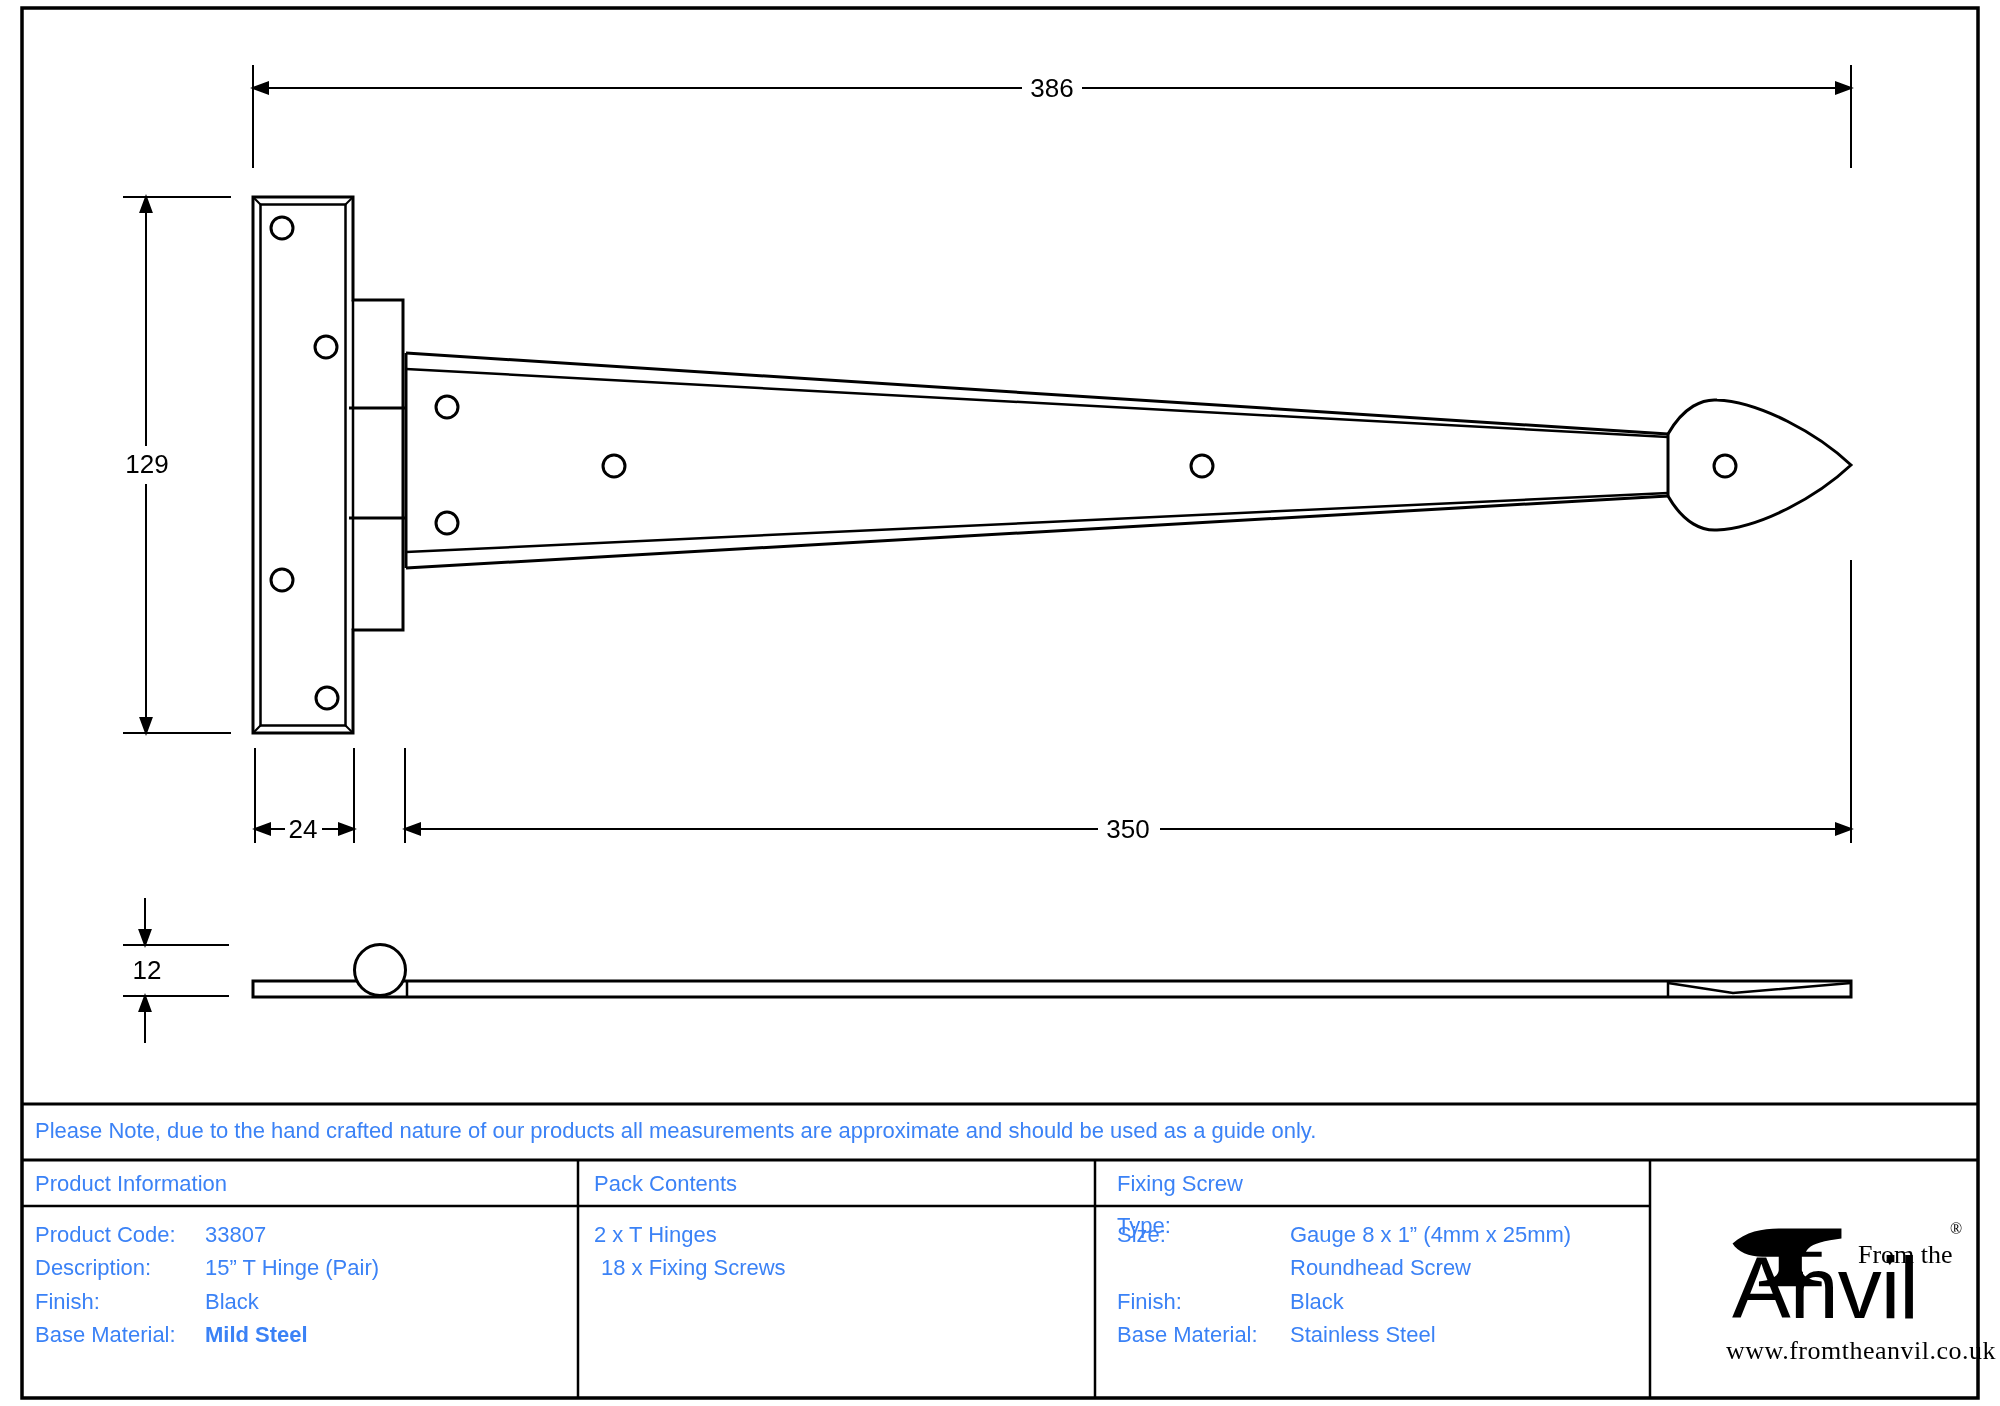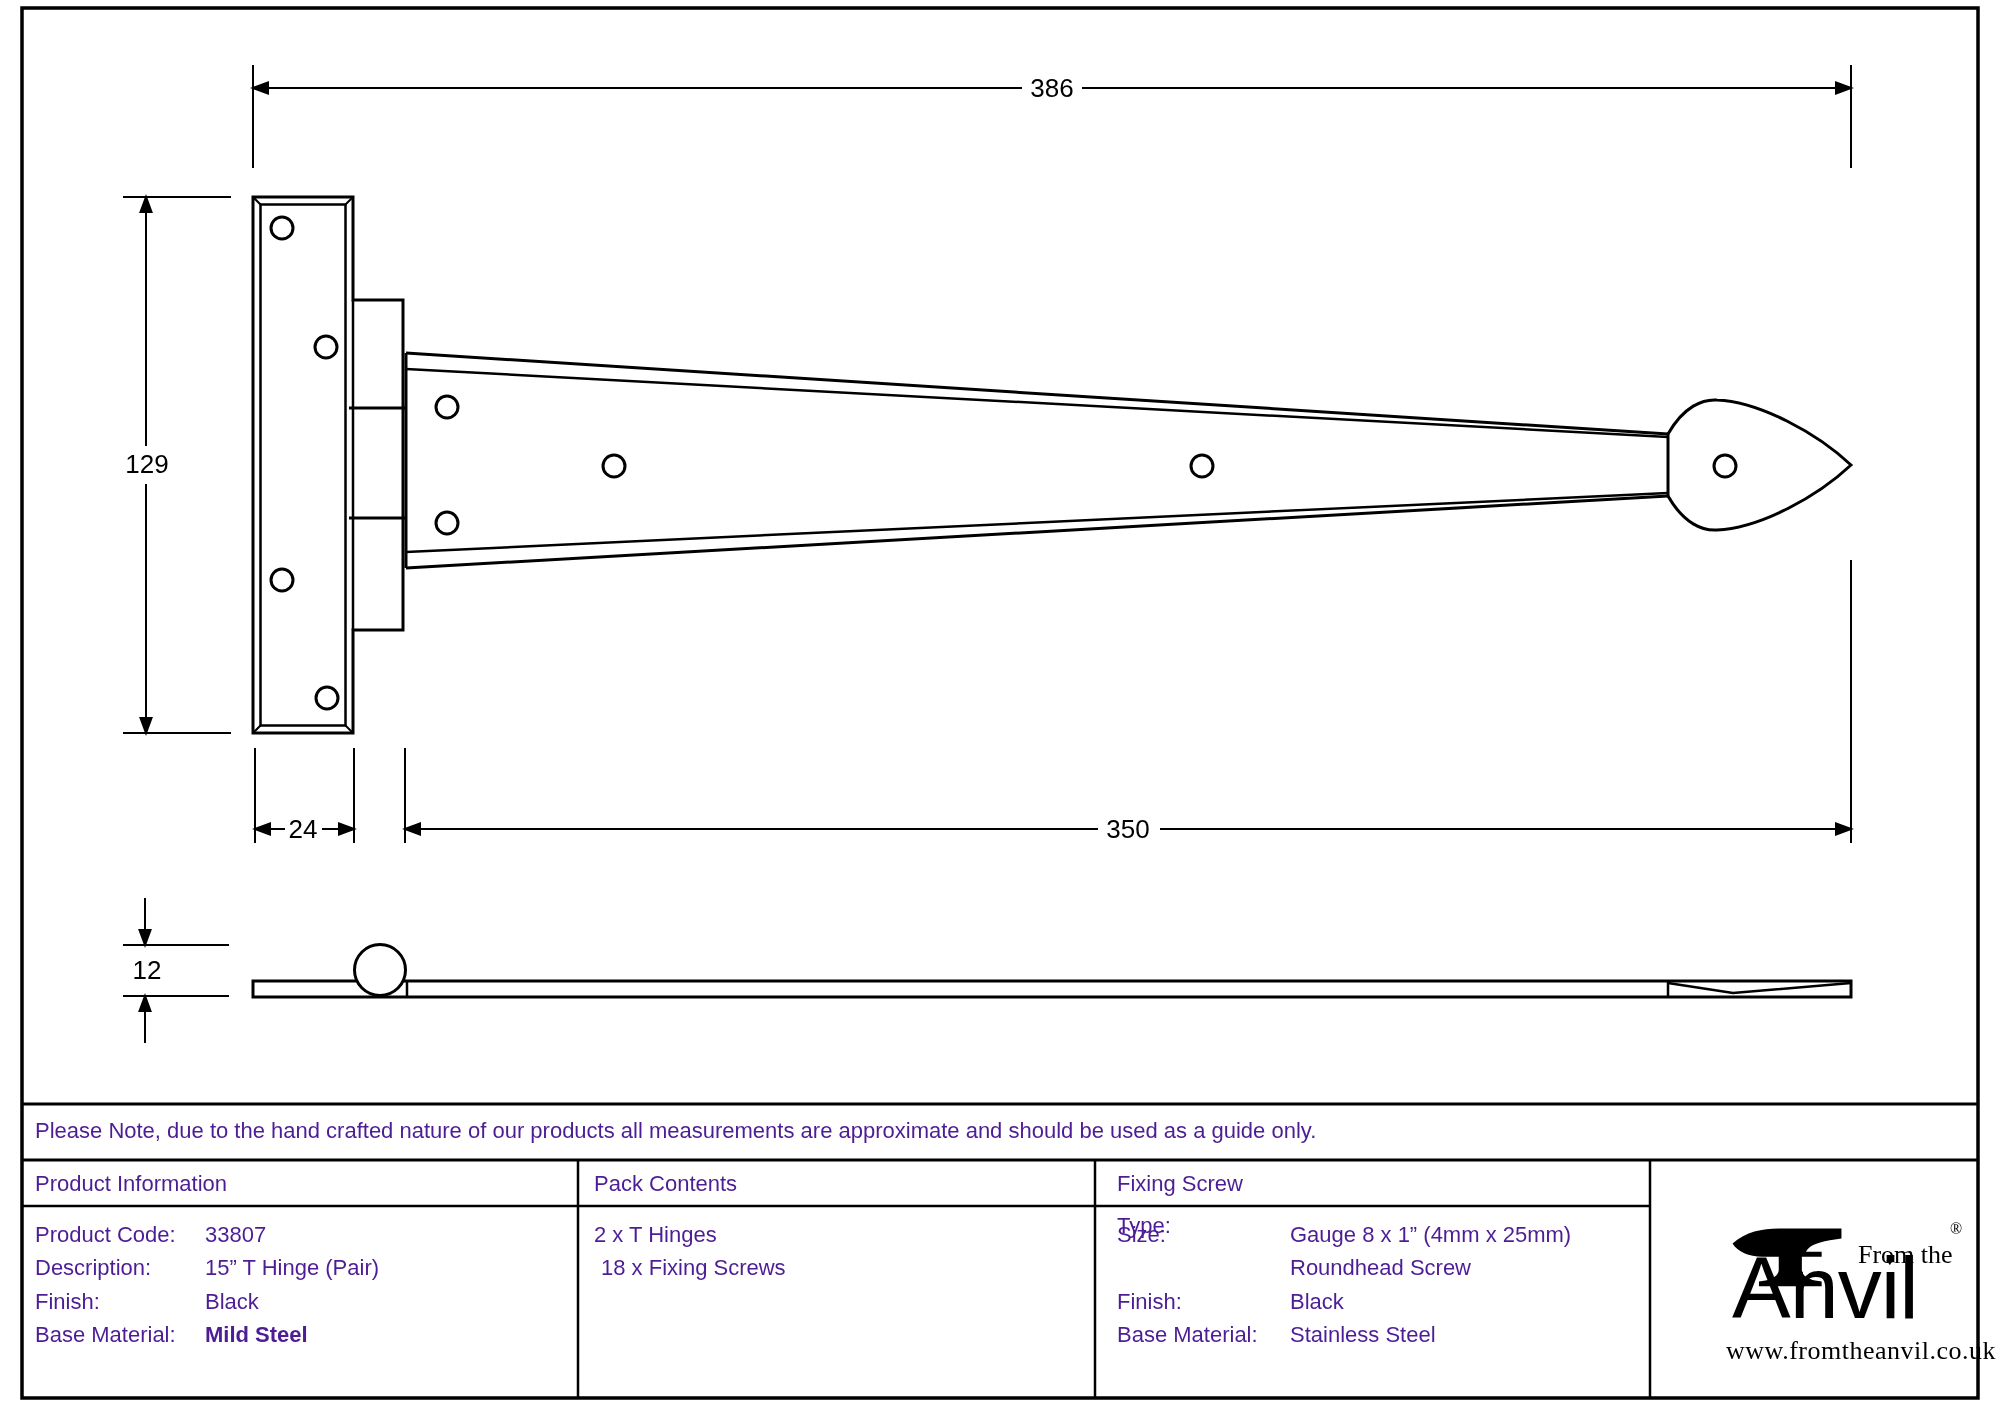--- a/index.html
+++ b/index.html
@@ -6,21 +6,21 @@
   .sheet{
     position:relative;
     width:2000px;height:1406px;
     background:#fff;
     font-family:"Liberation Sans",sans-serif;
     color:#000;
     overflow:hidden;
     border-radius:13px;
   }
   .sheet svg{position:absolute;left:0;top:0;}
-  .txt{position:absolute;white-space:nowrap;font-size:22px;line-height:28px;color:#4c1d95;}
+  .txt{position:absolute;white-space:nowrap;font-size:22px;line-height:28px;color:#3b82f6;}
   .note-text{font-size:22px;}
   .hdr{font-size:22px;}
   
   .logo{position:absolute;left:1650px;top:1160px;width:328px;height:238px;}
   .logo .fromthe{position:absolute;left:208px;top:80px;font-family:"Liberation Serif",serif;font-size:26px;}
   .logo .reg{position:absolute;left:300px;top:60px;font-family:"Liberation Serif",serif;font-size:16px;}
   .logo .brand{position:absolute;left:82px;top:84px;font-family:Liberation Sans, sans-serif;font-size:88px;line-height:88px;letter-spacing:-1px;}
   .logo .tittle{position:absolute;left:236px;top:92px;font-size:15px;font-family:"Liberation Serif",serif;}
   .logo .anvil-icon{position:absolute;left:78px;top:62px;}
   .logo .site{position:absolute;left:76px;top:176px;font-family:"Liberation Serif",serif;font-size:26px;letter-spacing:0.5px;}

